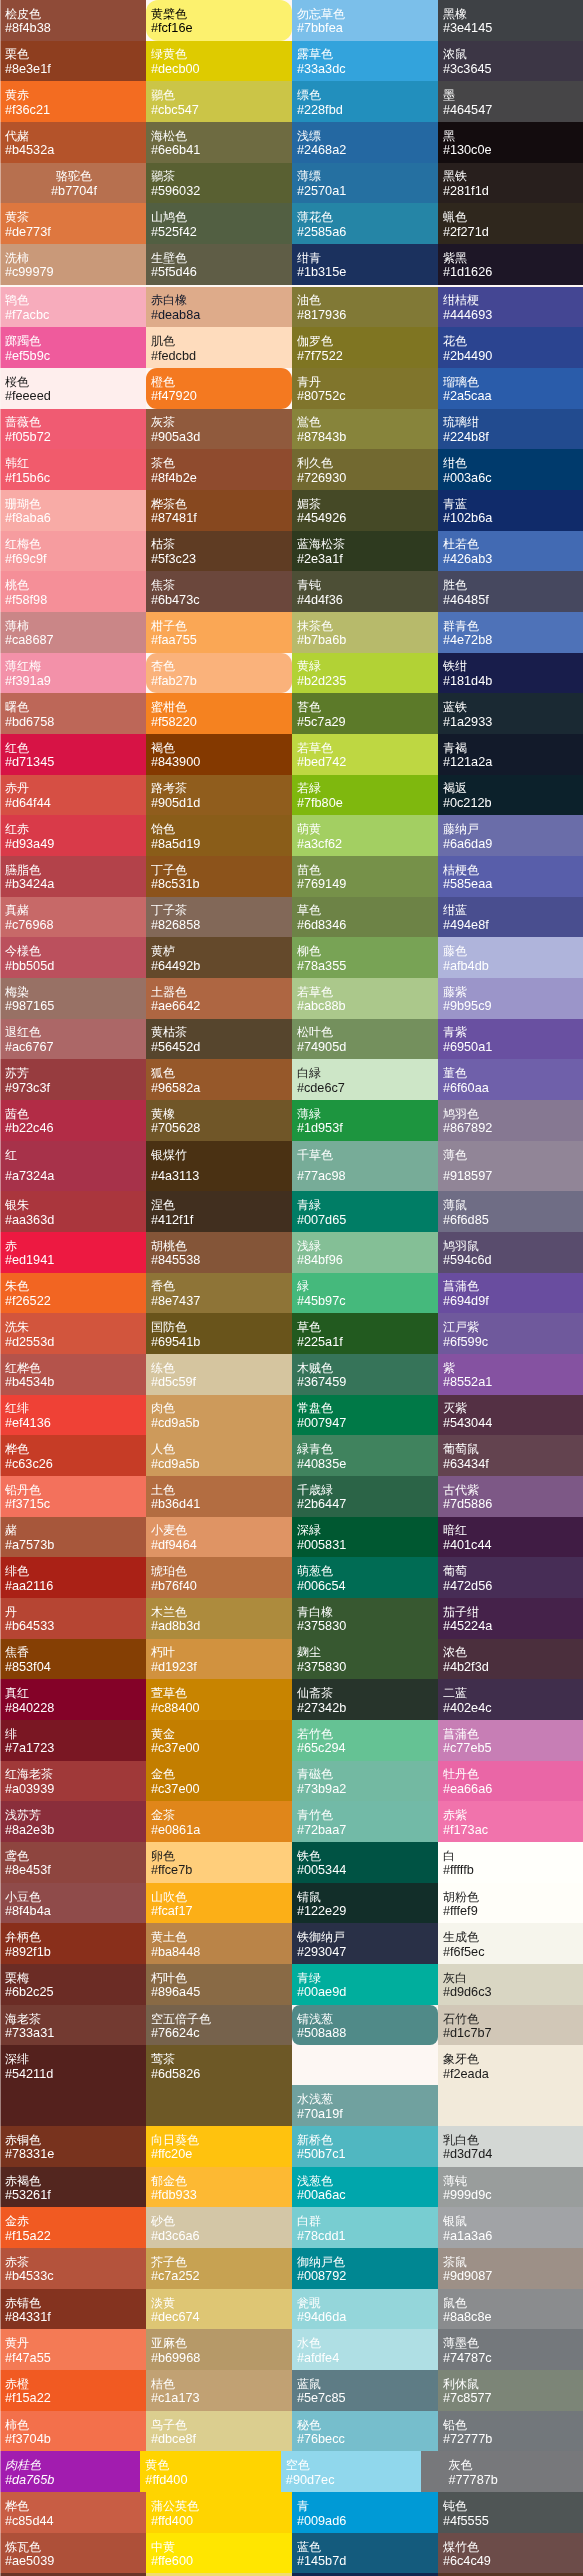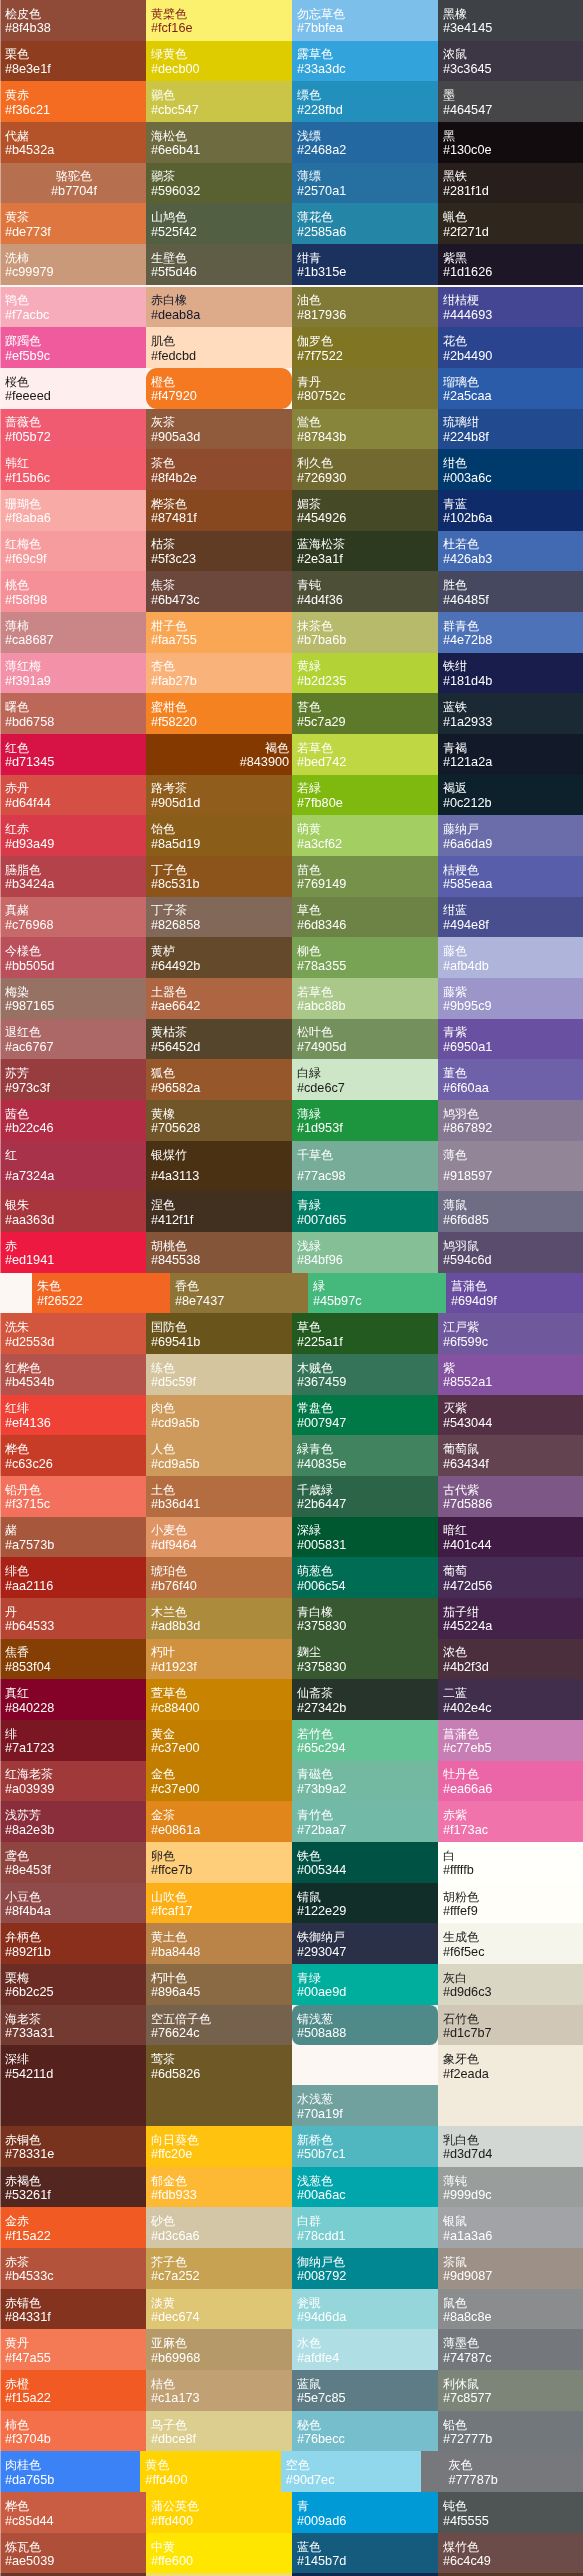--- a/index.html
+++ b/index.html
@@ -35,21 +35,21 @@
 </head>
 <body>
 
 <div id="palette">
     <div class="group">
       <div class="row">
         <div class="cell" title="桧皮色" style="background-color: rgb(143, 75, 56); color: rgb(255, 255, 255);">
     <span class="cname">桧皮色</span>
     <span class="chex">#8f4b38</span>
   </div>
-        <div class="cell" title="黄檗色" style="background-color: rgb(252, 241, 110); color: #7f1d1d;">
+        <div class="cell" title="黄檗色" style="background-color: rgb(252, 241, 110); color: #000000; border-radius: 12px;">
     <span class="cname">黄檗色</span>
     <span class="chex">#fcf16e</span>
   </div>
         <div class="cell" title="勿忘草色" style="background-color: rgb(123, 191, 234); color: rgb(255, 255, 255);">
     <span class="cname">勿忘草色</span>
     <span class="chex">#7bbfea</span>
   </div>
         <div class="cell" title="黑橡" style="background-color: rgb(62, 65, 69); color: rgb(255, 255, 255);">
     <span class="cname">黑橡</span>
     <span class="chex">#3e4145</span>
@@ -325,21 +325,21 @@
         <div class="cell" title="群青色" style="background-color: rgb(78, 114, 184); color: rgb(255, 255, 255);">
     <span class="cname">群青色</span>
     <span class="chex">#4e72b8</span>
   </div>
       </div>
       <div class="row">
         <div class="cell" title="薄红梅" style="background-color: rgb(243, 145, 169); color: rgb(255, 255, 255);">
     <span class="cname">薄红梅</span>
     <span class="chex">#f391a9</span>
   </div>
-        <div class="cell" title="杏色" style="background-color: rgb(250, 178, 123); color: rgb(255, 255, 255);">
+        <div class="cell" title="杏色" style="background-color: rgb(250, 178, 123); color: rgb(255, 255, 255); border-radius: 11px;">
     <span class="cname">杏色</span>
     <span class="chex">#fab27b</span>
   </div>
         <div class="cell" title="黄緑" style="background-color: rgb(178, 210, 53); color: rgb(255, 255, 255);">
     <span class="cname">黄緑</span>
     <span class="chex">#b2d235</span>
   </div>
         <div class="cell" title="铁绀" style="background-color: rgb(24, 29, 75); color: rgb(255, 255, 255);">
     <span class="cname">铁绀</span>
     <span class="chex">#181d4b</span>
@@ -361,21 +361,21 @@
         <div class="cell" title="蓝铁" style="background-color: rgb(26, 41, 51); color: rgb(255, 255, 255);">
     <span class="cname">蓝铁</span>
     <span class="chex">#1a2933</span>
   </div>
       </div>
       <div class="row">
         <div class="cell" title="红色" style="background-color: rgb(215, 19, 69); color: rgb(255, 255, 255);">
     <span class="cname">红色</span>
     <span class="chex">#d71345</span>
   </div>
-        <div class="cell" title="褐色" style="background-color: rgb(132, 57, 0); color: rgb(255, 255, 255); text-align: right;">
+        <div class="cell" title="褐色" style="background-color: rgb(132, 57, 0); color: rgb(255, 255, 255);">
     <span class="cname">褐色</span>
     <span class="chex">#843900</span>
   </div>
         <div class="cell" title="若草色" style="background-color: rgb(190, 215, 66); color: rgb(255, 255, 255);">
     <span class="cname">若草色</span>
     <span class="chex">#bed742</span>
   </div>
         <div class="cell" title="青褐" style="background-color: rgb(18, 26, 42); color: rgb(255, 255, 255);">
     <span class="cname">青褐</span>
     <span class="chex">#121a2a</span>
@@ -591,21 +591,21 @@
         <div class="cell" title="浅緑" style="background-color: rgb(132, 191, 150); color: rgb(255, 255, 255);">
     <span class="cname">浅緑</span>
     <span class="chex">#84bf96</span>
   </div>
         <div class="cell" title="鸠羽鼠" style="background-color: rgb(89, 76, 109); color: rgb(255, 255, 255);">
     <span class="cname">鸠羽鼠</span>
     <span class="chex">#594c6d</span>
   </div>
       </div>
       <div class="row">
-        <div class="cell" title="朱色" style="background-color: rgb(242, 101, 34); color: rgb(255, 255, 255); margin-left: 32px;">
+        <div class="cell" title="朱色" style="background-color: rgb(242, 101, 34); color: rgb(255, 255, 255);">
     <span class="cname">朱色</span>
     <span class="chex">#f26522</span>
   </div>
         <div class="cell" title="香色" style="background-color: rgb(142, 116, 55); color: rgb(255, 255, 255);">
     <span class="cname">香色</span>
     <span class="chex">#8e7437</span>
   </div>
         <div class="cell" title="緑" style="background-color: rgb(69, 185, 124); color: rgb(255, 255, 255);">
     <span class="cname">緑</span>
     <span class="chex">#45b97c</span>
@@ -1095,21 +1095,21 @@
         <div class="cell" title="秘色" style="background-color: rgb(118, 190, 204); color: rgb(255, 255, 255);">
     <span class="cname">秘色</span>
     <span class="chex">#76becc</span>
   </div>
         <div class="cell" title="铅色" style="background-color: rgb(114, 119, 123); color: rgb(255, 255, 255);">
     <span class="cname">铅色</span>
     <span class="chex">#72777b</span>
   </div>
       </div>
       <div class="row">
-        <div class="cell" title="肉桂色" style="background-color: #3b82f6; color: rgb(255, 255, 255);">
+        <div class="cell" title="肉桂色" style="background-color: #a21caf; color: rgb(255, 255, 255); font-style: italic;">
     <span class="cname">肉桂色</span>
     <span class="chex">#da765b</span>
   </div>
         <div class="cell" title="黄色" style="background-color: rgb(255, 212, 0); color: rgb(255, 255, 255);">
     <span class="cname">黄色</span>
     <span class="chex">#ffd400</span>
   </div>
         <div class="cell" title="空色" style="background-color: rgb(144, 215, 236); color: rgb(255, 255, 255);">
     <span class="cname">空色</span>
     <span class="chex">#90d7ec</span>

